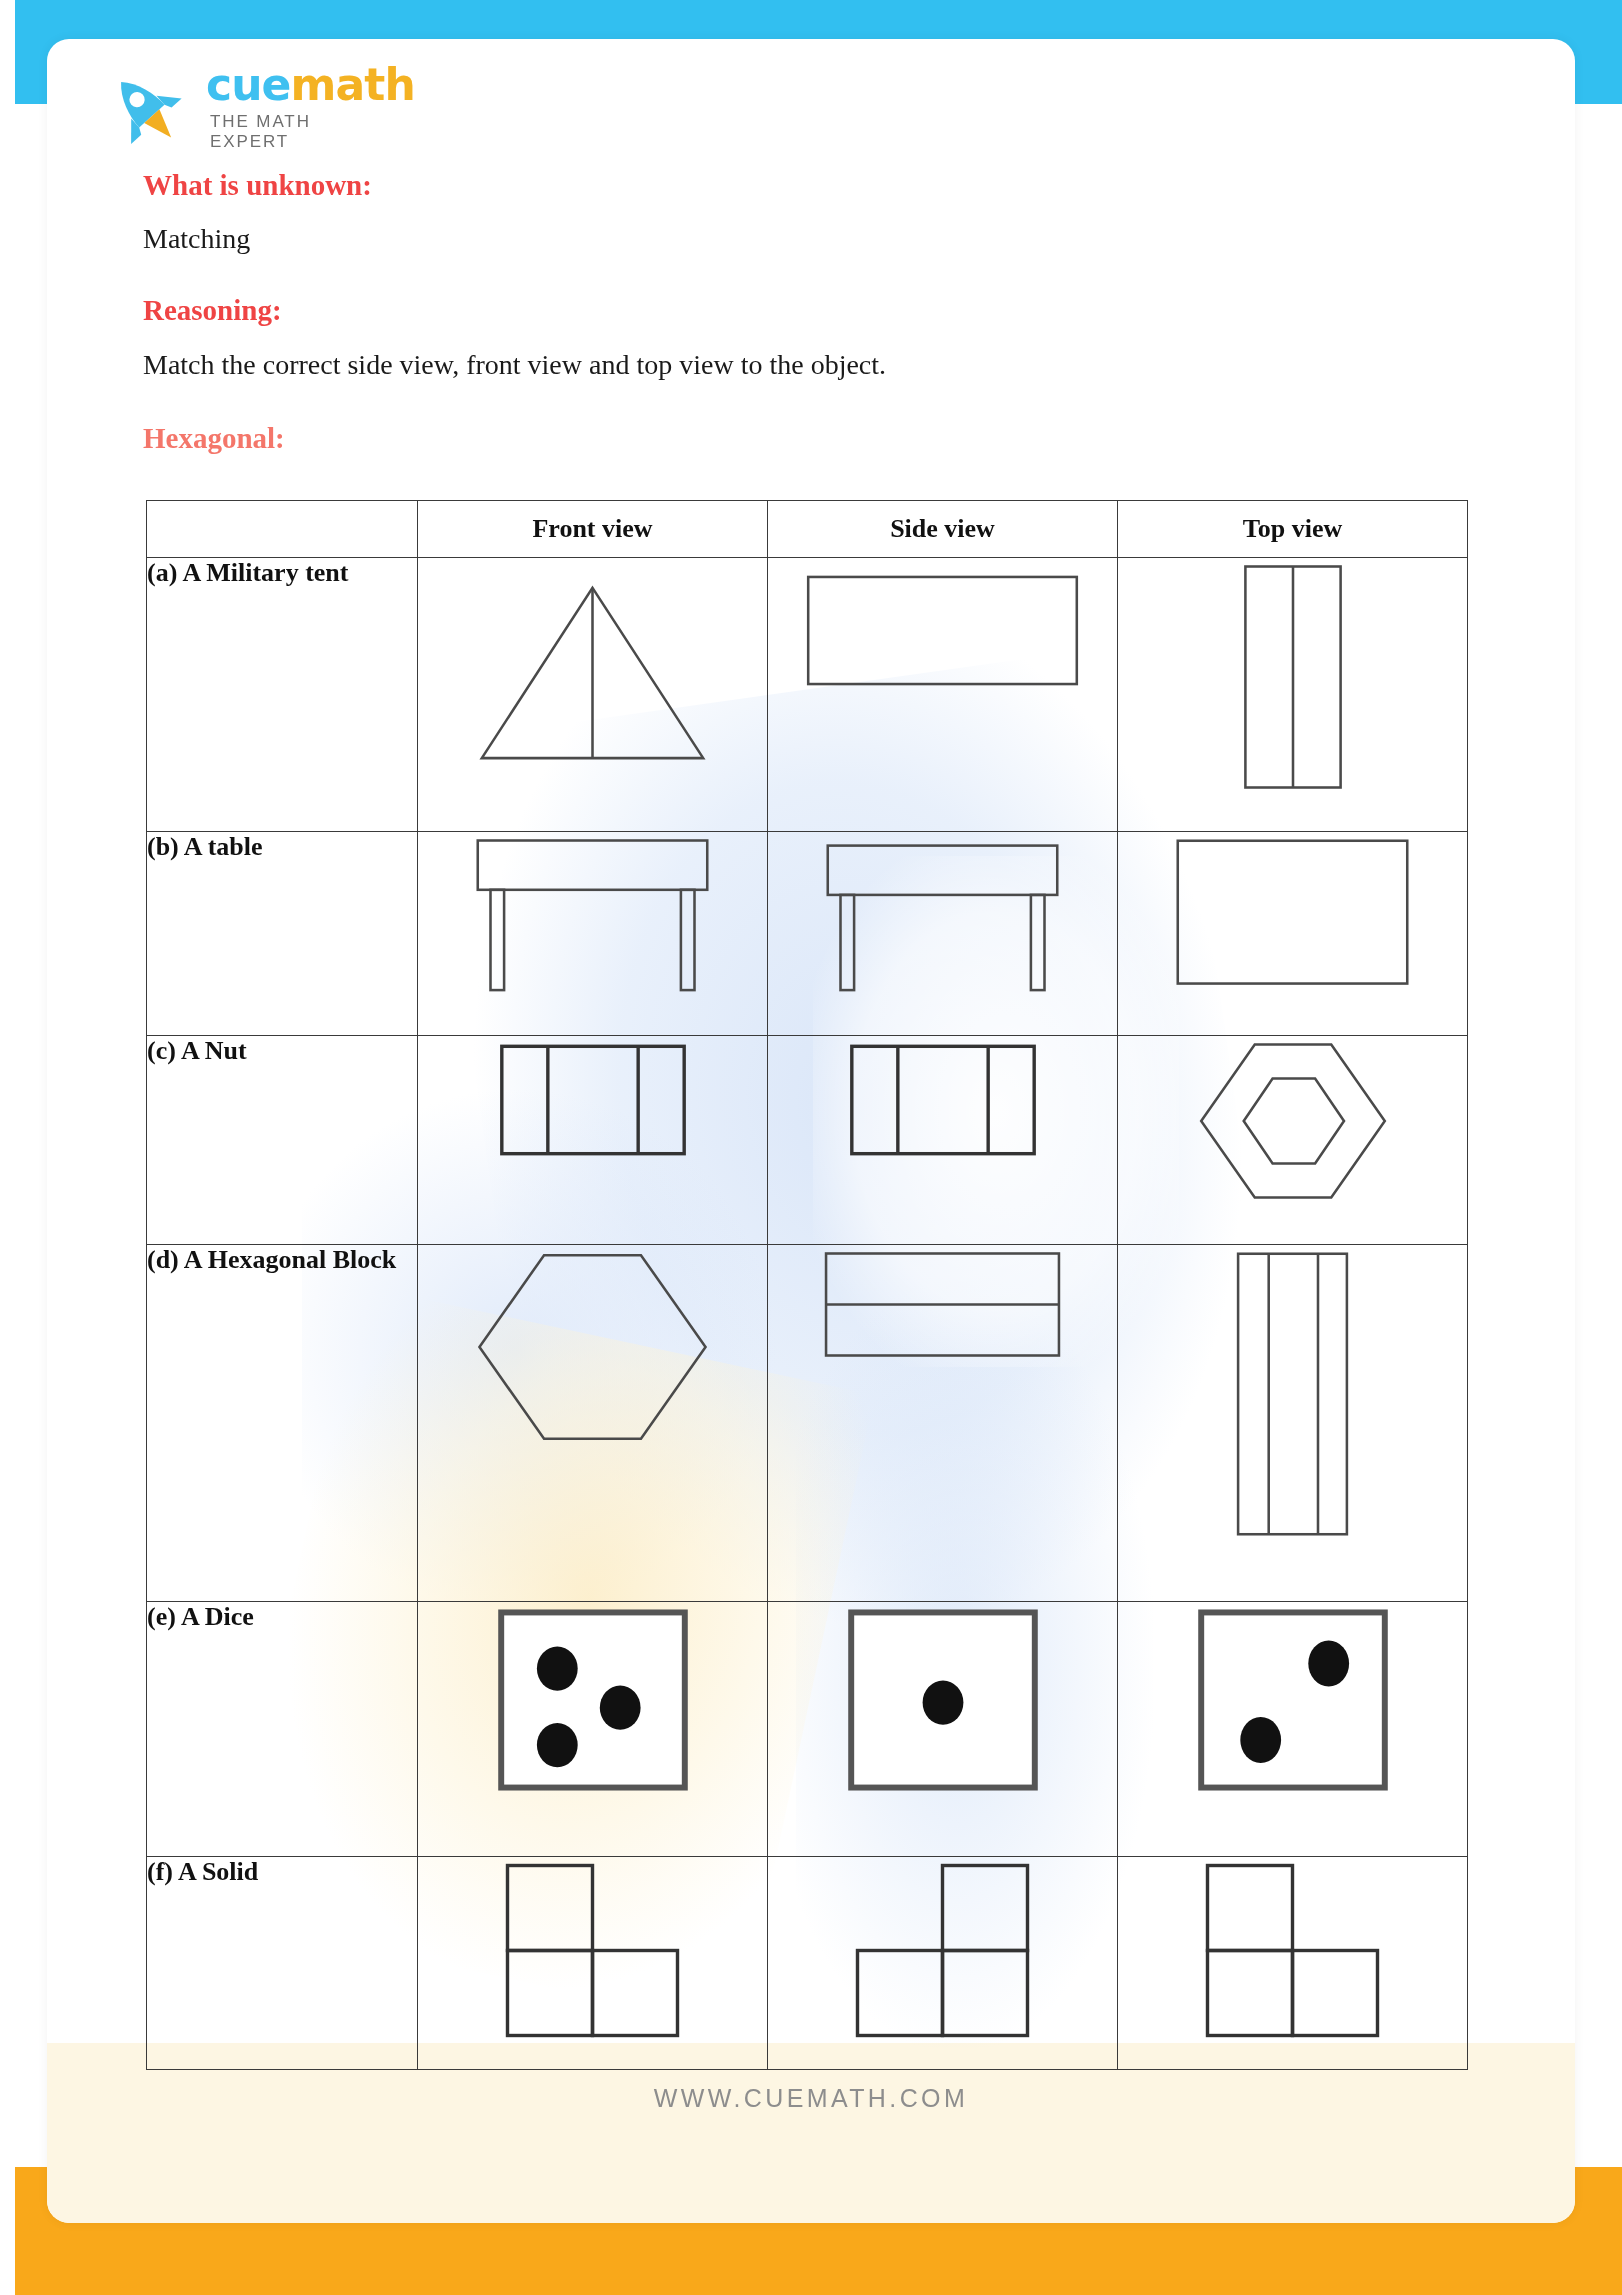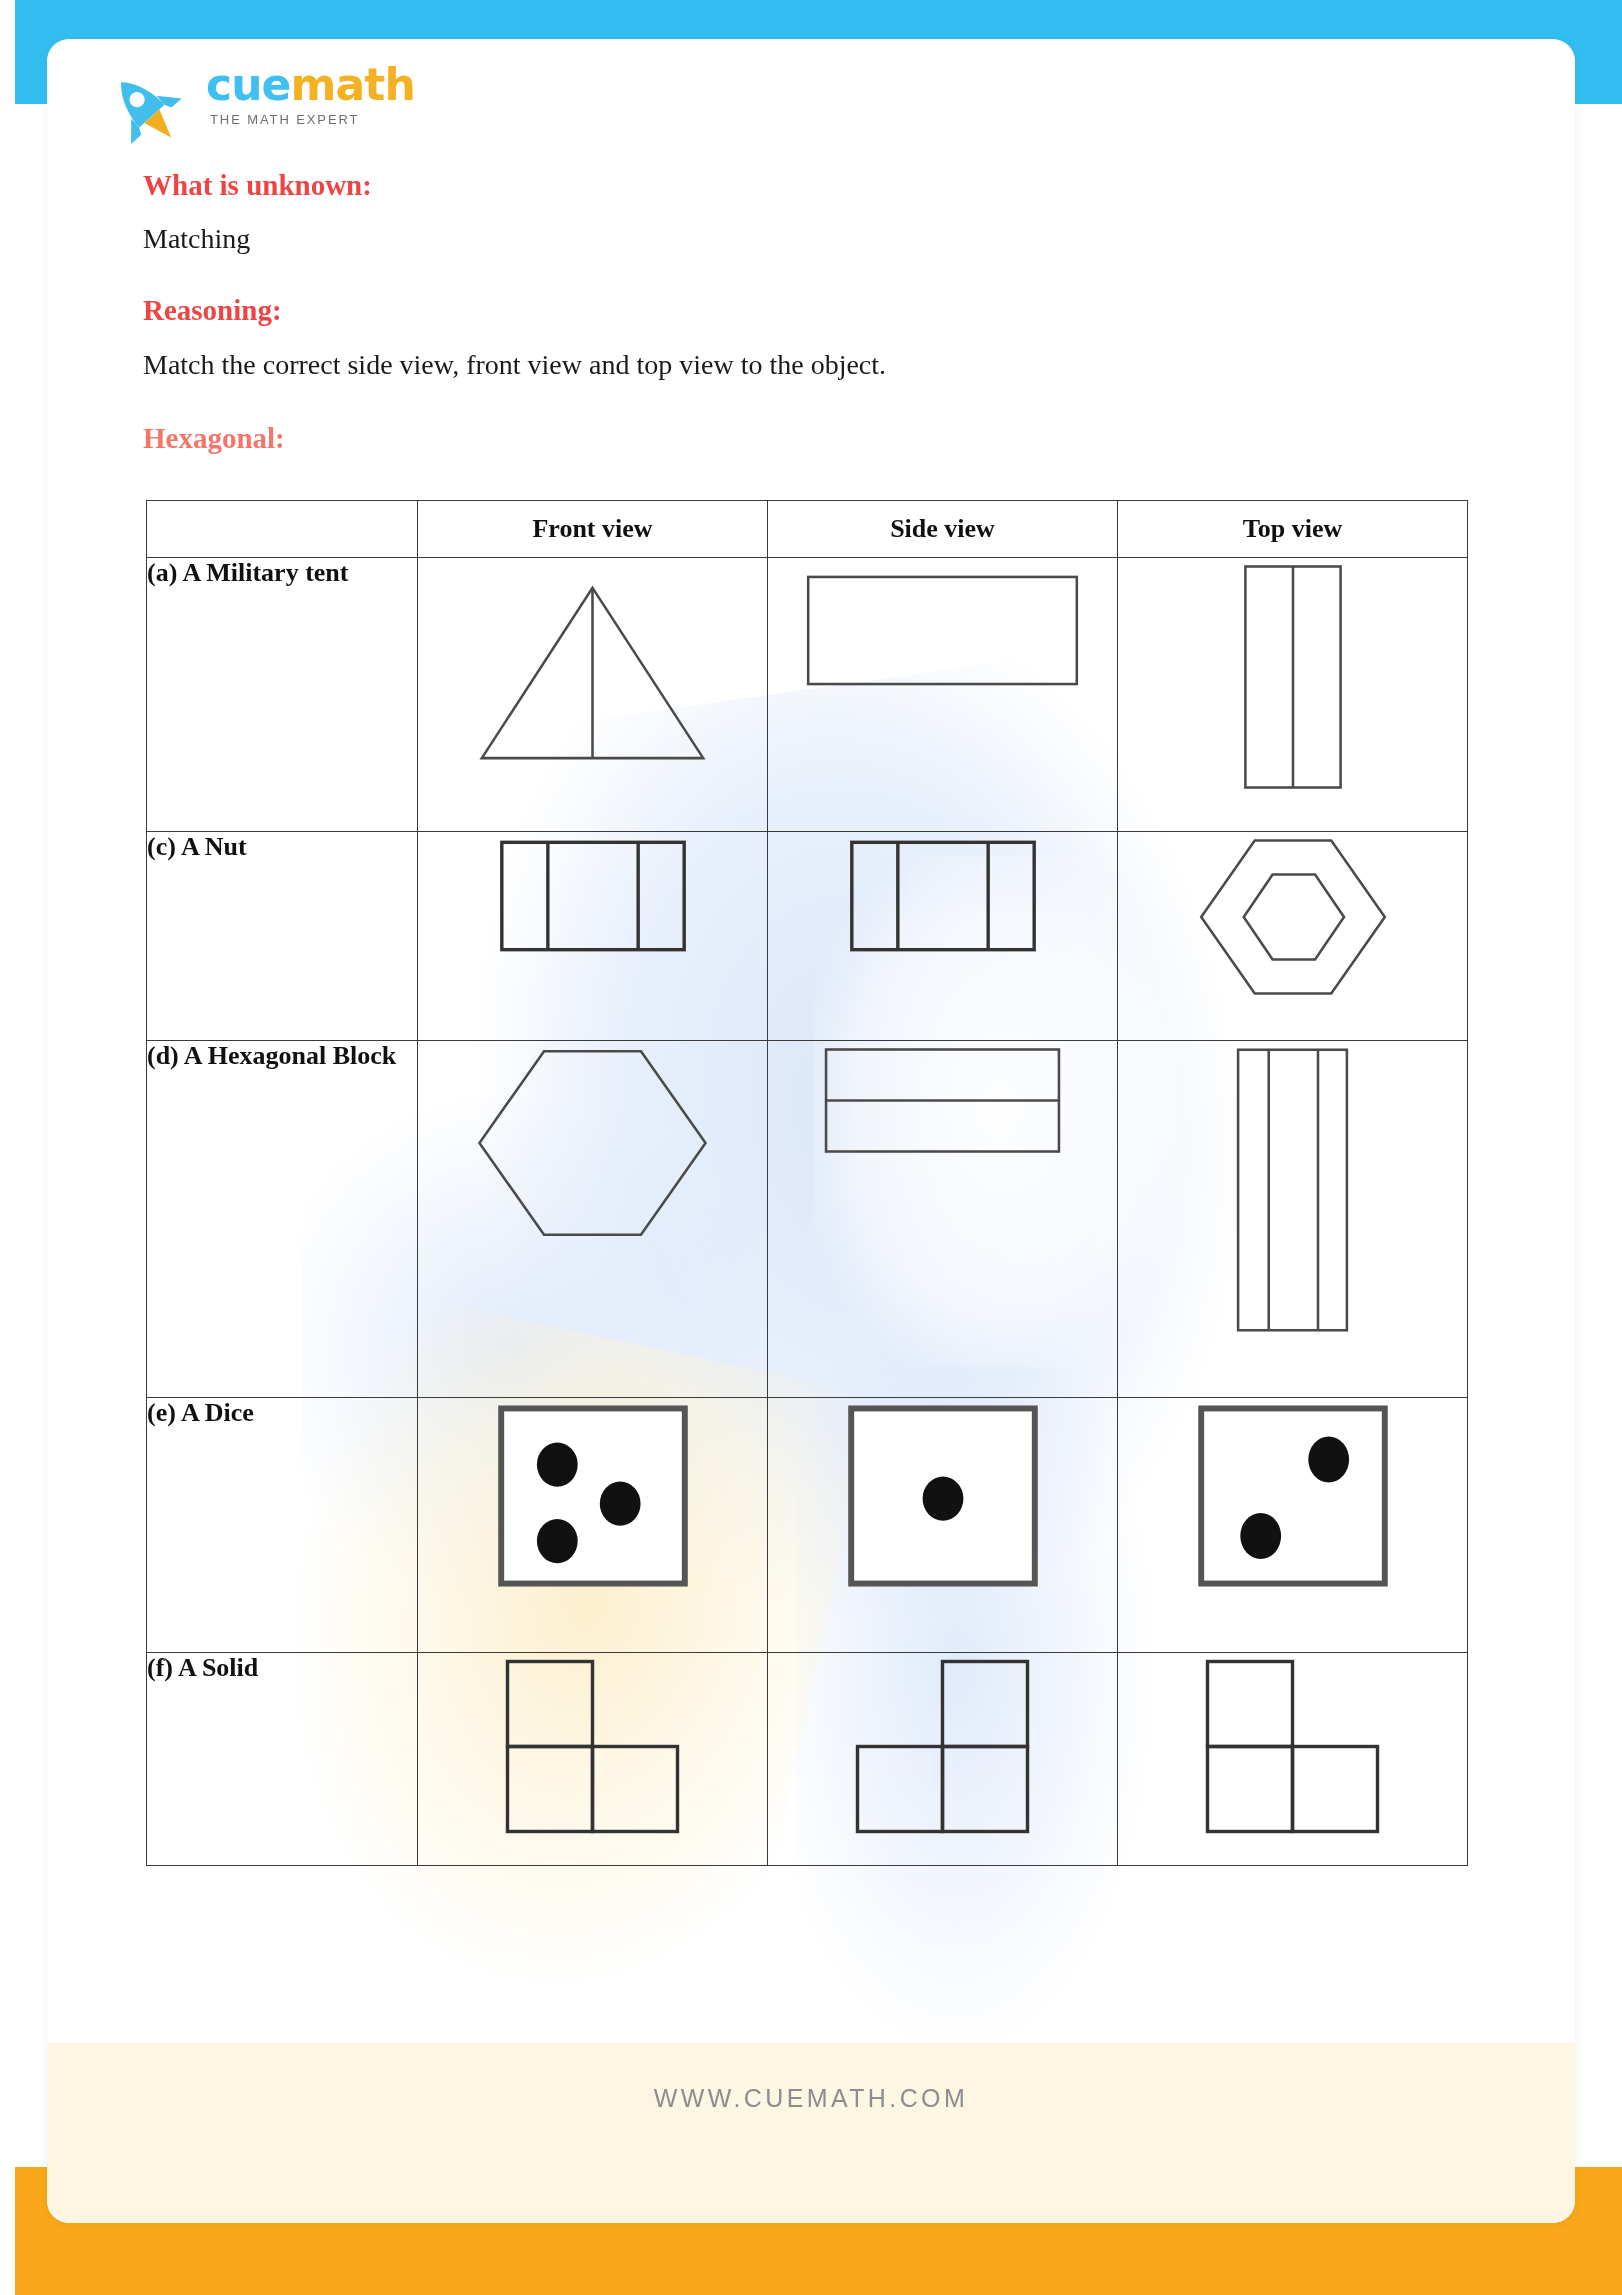--- a/index.html
+++ b/index.html
@@ -142,21 +142,21 @@
     letter-spacing: -0.9px;
     line-height: 1;
   }
   .lw-cue { color: #3FC0F0; }
   .lw-math { color: #F4B223; }
   .logo-tagline {
     position: absolute;
     left: 116px;
     top: 46px;
     font-family: "Liberation Sans", sans-serif;
-    font-size: 13px;
+    font-size: 17px;
     letter-spacing: 1.9px;
     color: #6f6f6f;
     font-weight: normal;
   }
 
   .hdr {
     position: absolute;
     font-weight: bold;
     font-size: 29px;
     font-family: "Liberation Serif", serif;
@@ -319,20 +319,48 @@
         <td class="fig-cell">
           <div class="fig-wrap">
             <svg width="136" height="238" viewBox="0 0 160 280">
               <rect class="stroke" x="24" y="10" width="112" height="260"></rect>
               <line class="stroke" x1="80" y1="10" x2="80" y2="270"></line>
             </svg>
           </div>
         </td>
       </tr>
 
+      <tr style="height:204px;">
+        <td class="label-cell">(b) A table</td>
+        <td class="fig-cell">
+          <div class="fig-wrap">
+            <svg width="255" height="170" viewBox="0 0 300 200">
+              <rect class="stroke" x="15" y="10" width="270" height="58"></rect>
+              <rect class="stroke" x="30" y="68" width="16" height="118"></rect>
+              <rect class="stroke" x="254" y="68" width="16" height="118"></rect>
+            </svg>
+          </div>
+        </td>
+        <td class="fig-cell">
+          <div class="fig-wrap">
+            <svg width="255" height="170" viewBox="0 0 300 200">
+              <rect class="stroke" x="15" y="16" width="270" height="58"></rect>
+              <rect class="stroke" x="30" y="74" width="16" height="112"></rect>
+              <rect class="stroke" x="254" y="74" width="16" height="112"></rect>
+            </svg>
+          </div>
+        </td>
+        <td class="fig-cell">
+          <div class="fig-wrap">
+            <svg width="255" height="162" viewBox="0 0 300 190">
+              <rect class="stroke" x="15" y="10" width="270" height="168"></rect>
+            </svg>
+          </div>
+        </td>
+      </tr>
 
       <tr style="height:209px;">
         <td class="label-cell">(c) A Nut</td>
         <td class="fig-cell">
           <div class="fig-wrap">
             <svg width="196" height="128" viewBox="0 0 230 150">
               <rect class="stroke-dark" x="8" y="12" width="214" height="126"></rect>
               <line class="stroke-dark" x1="62" y1="12" x2="62" y2="138"></line>
               <line class="stroke-dark" x1="168" y1="12" x2="168" y2="138"></line>
             </svg>

